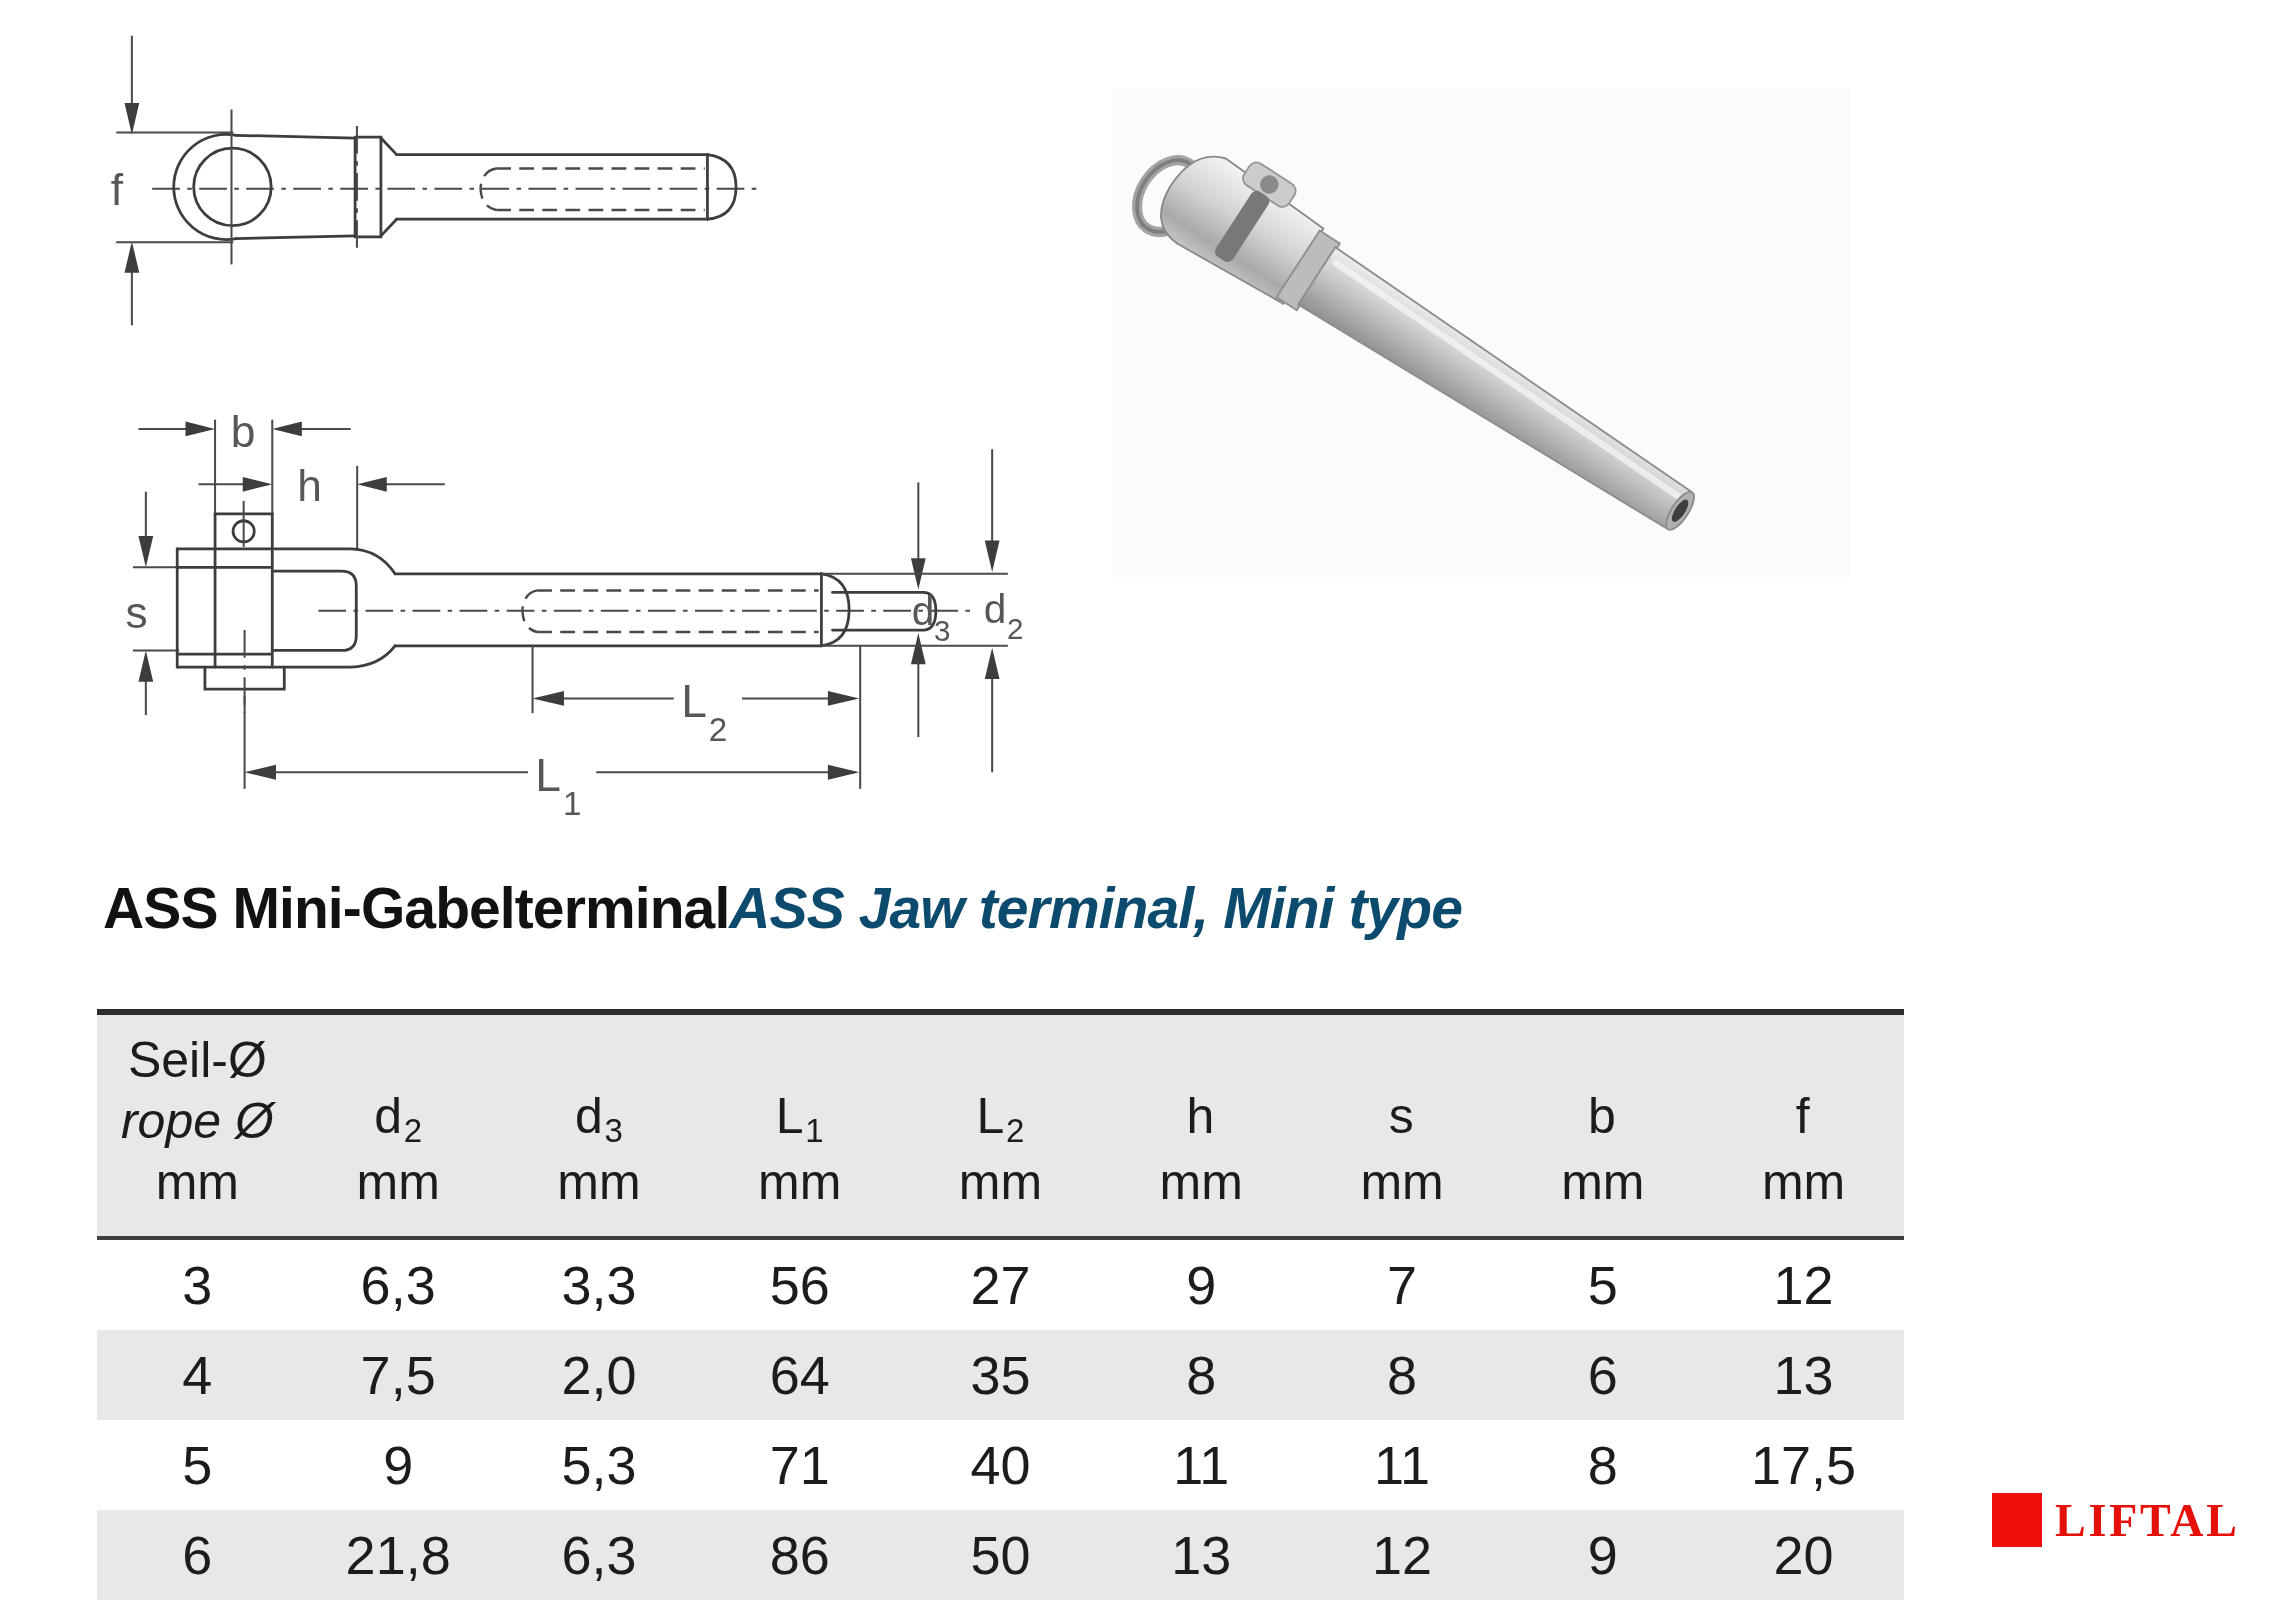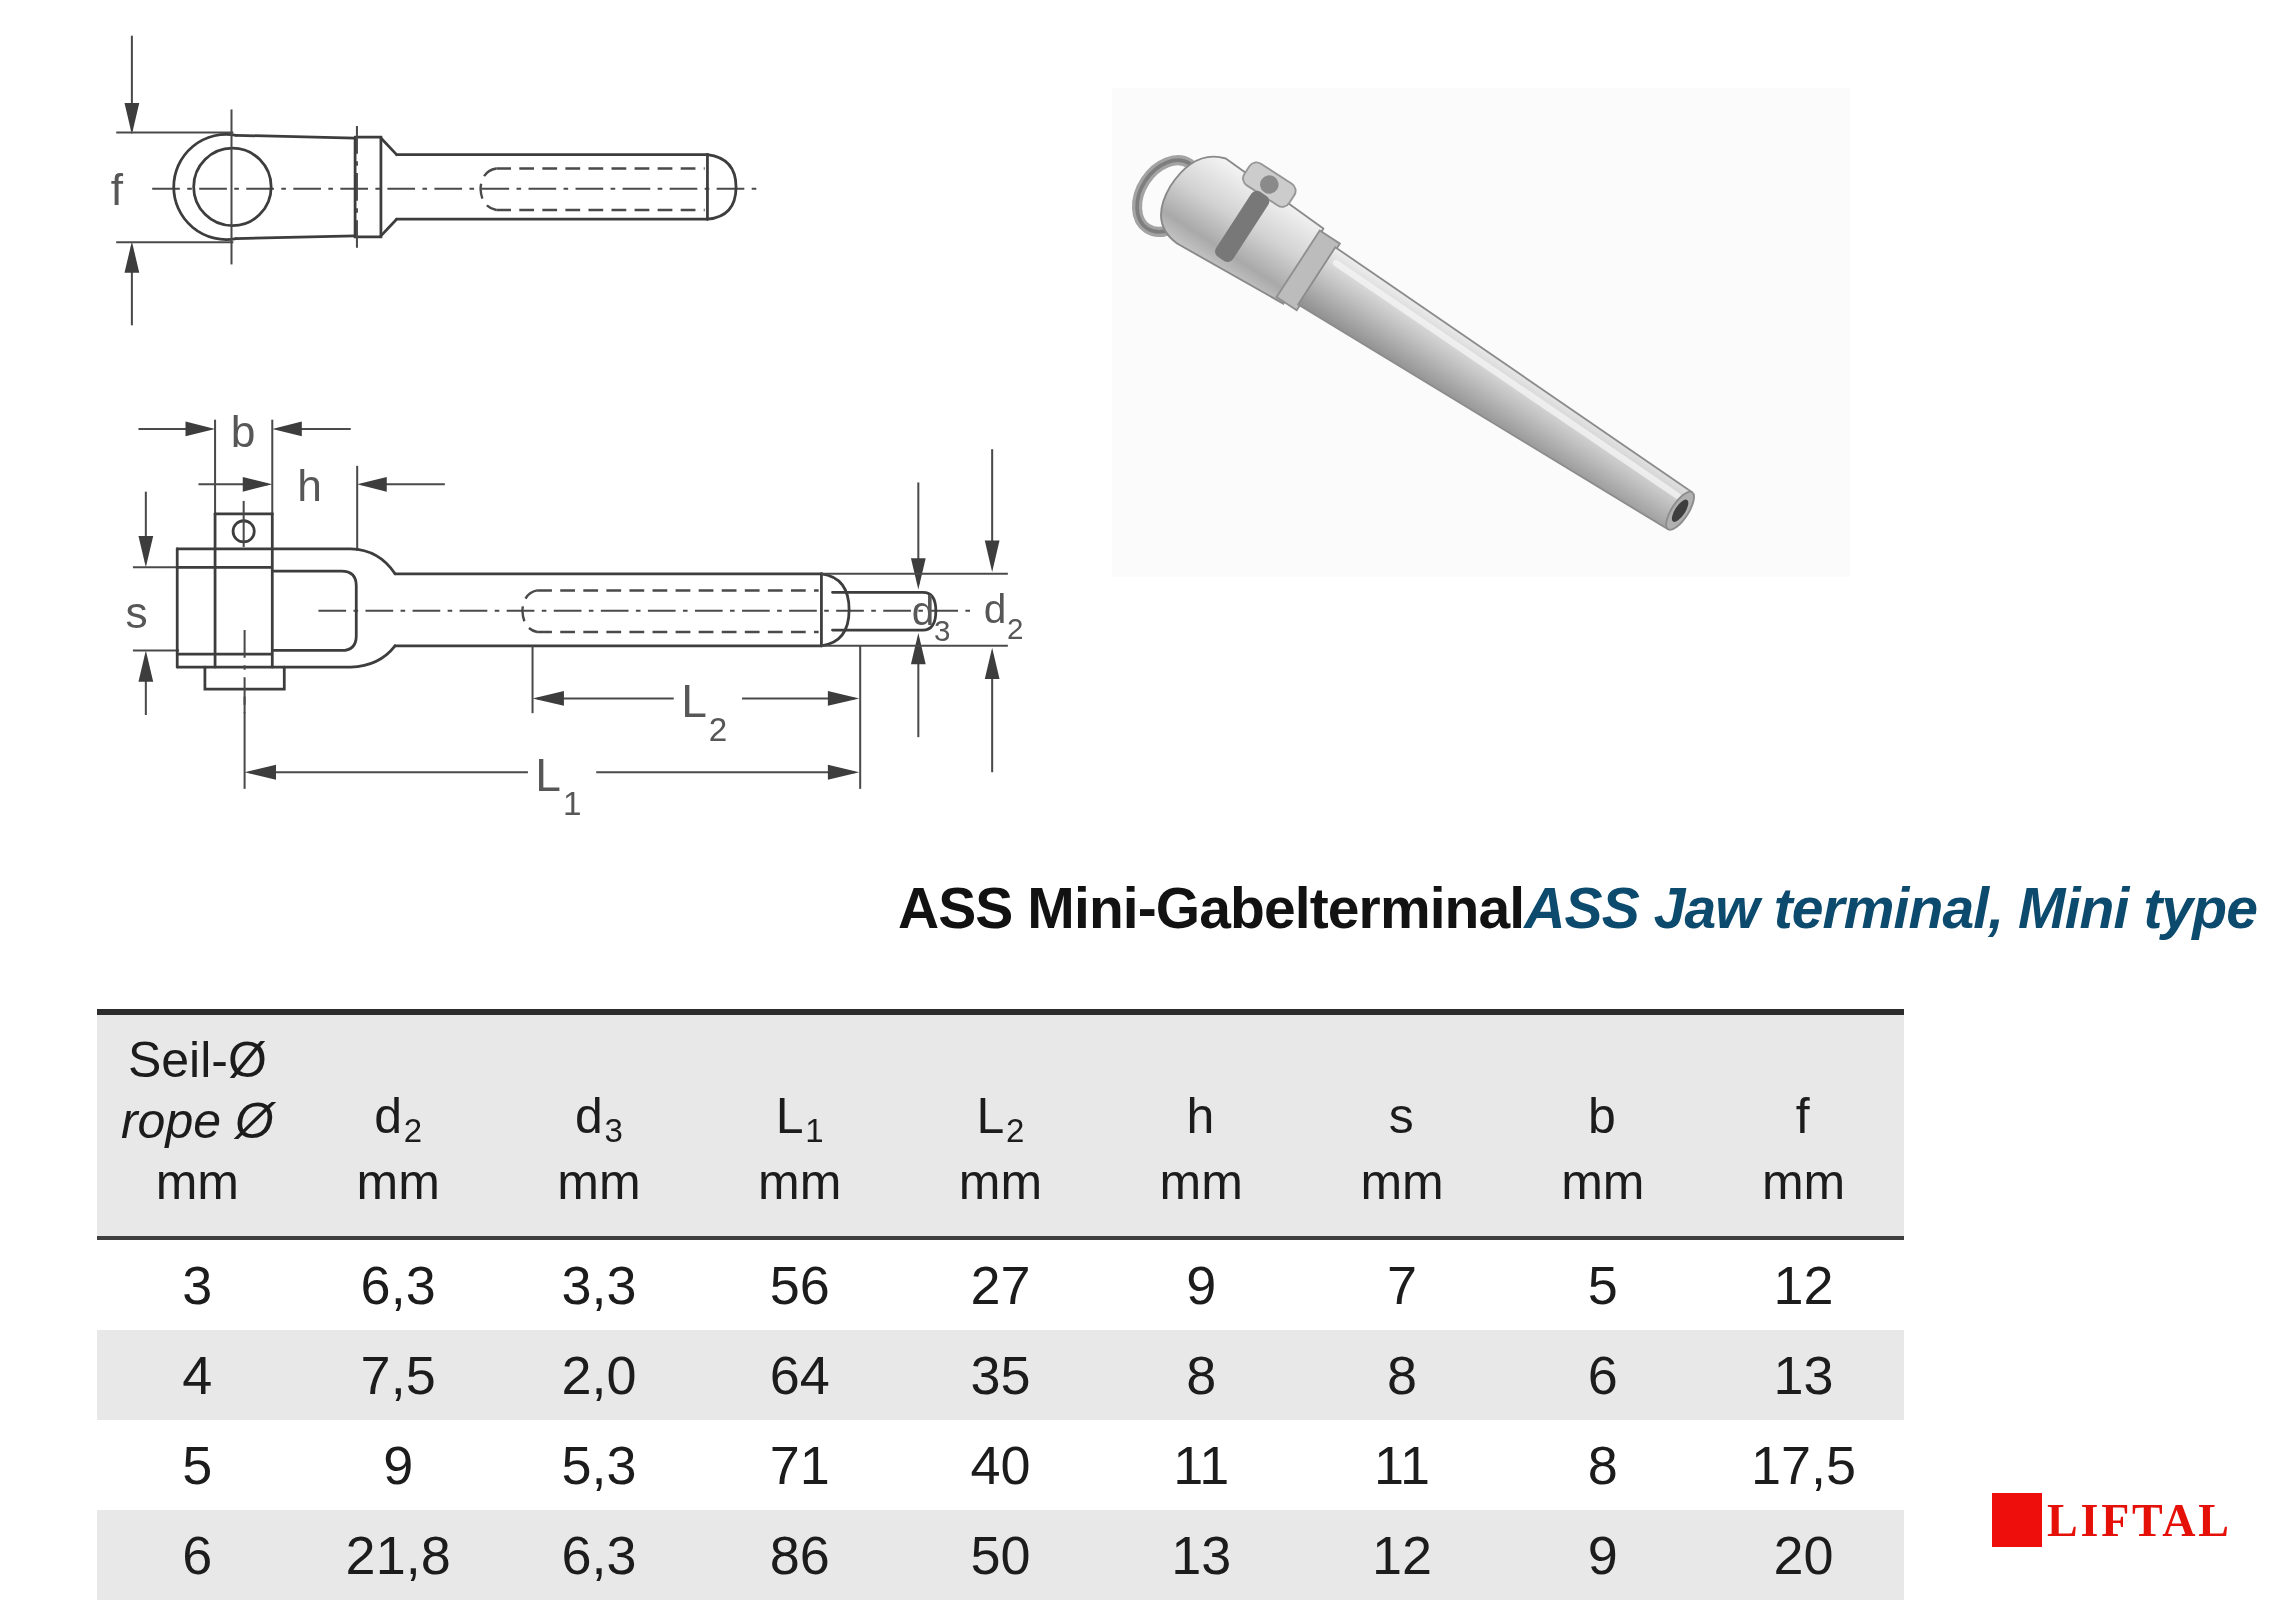--- a/index.html
+++ b/index.html
@@ -1,37 +1,37 @@
 <!DOCTYPE html>
 <html style="font-size:14.8px"><head>
 <meta charset="utf-8">
 <style>
   html,body{margin:0;padding:0;background:#ffffff;}
   .page{position:relative;width:2287px;height:1613px;background:#ffffff;overflow:hidden;
         font-family:"Liberation Sans", sans-serif;color:#1c1c1c;}
   .abs{position:absolute;}
 
   
-  .titles{left:97px;top:875px;width:2160px;display:flex;justify-content:flex-end;align-items:baseline;}
+  .titles{left:103px;top:875px;width:2160px;display:flex;justify-content:flex-start;align-items:baseline;}
   .title-de{font-size:57px;font-weight:bold;letter-spacing:-0.9px;color:#121212;}
   .title-en{font-size:57px;font-weight:bold;font-style:italic;letter-spacing:-0.9px;color:#0c4a6e;}
 
   
   .spec-table{left:97px;top:1009px;width:1807px;border-top:6.5px solid #2d2d2d;}
   .thead{background:#e8e8e8;border-bottom:4.6px solid #3f3f3f;
          display:grid;grid-template-columns:repeat(9,1fr);height:198px;align-items:end;padding-bottom:23px;}
   .hcell{text-align:center;font-size:50px;line-height:61px;color:#1c1c1c;}
   .hcell .l2i{font-style:italic;}
   .hsub{font-size:33px;position:relative;top:9.2px;margin-left:1.8px;}
   .trow{display:grid;grid-template-columns:repeat(9,1fr);height:90px;align-items:center;}
   .trow.alt{background:#e8e8e8;}
   .dcell{text-align:center;font-size:54px;color:#1c1c1c;}
 
   
-  .logo{left:1992px;top:1493px;display:flex;align-items:center;gap:5px;justify-content:flex-end;}
+  .logo{left:1992px;top:1493px;display:flex;align-items:center;gap:13px;justify-content:flex-end;}
   .logo-square{width:50px;height:54px;background:#ee0f0c;}
   .logo-text{font-family:"Liberation Serif", serif;font-weight:bold;font-size:46px;color:#e51109;letter-spacing:2.8px;}
 
   
   svg text{font-family:"Liberation Sans", sans-serif;fill:#575757;}
   .ln{stroke:#3d3d3d;stroke-width:3;fill:none;stroke-linecap:round;}
   .thin{stroke:#4a4a4a;stroke-width:2.2;fill:none;}
   .cl{stroke:#4a4a4a;stroke-width:2.2;fill:none;stroke-dasharray:30 8 5 8;}
   .bore{stroke:#4a4a4a;stroke-width:2.6;fill:none;stroke-dasharray:16 9;}
   .arr{fill:#3d3d3d;stroke:none;}

